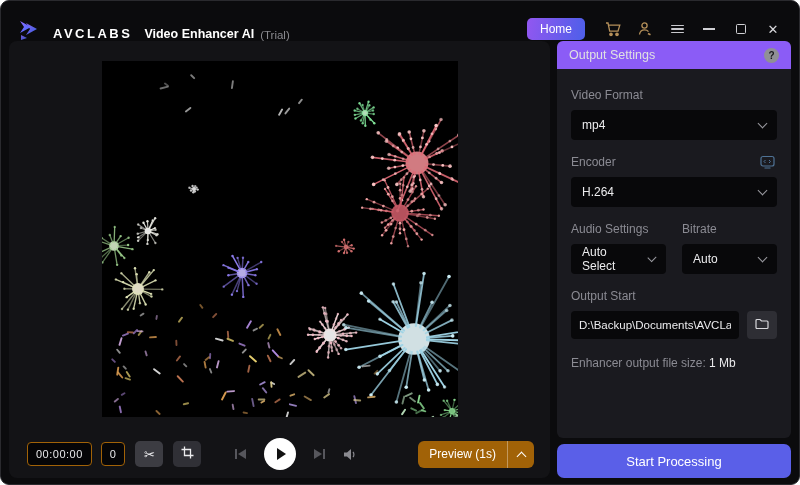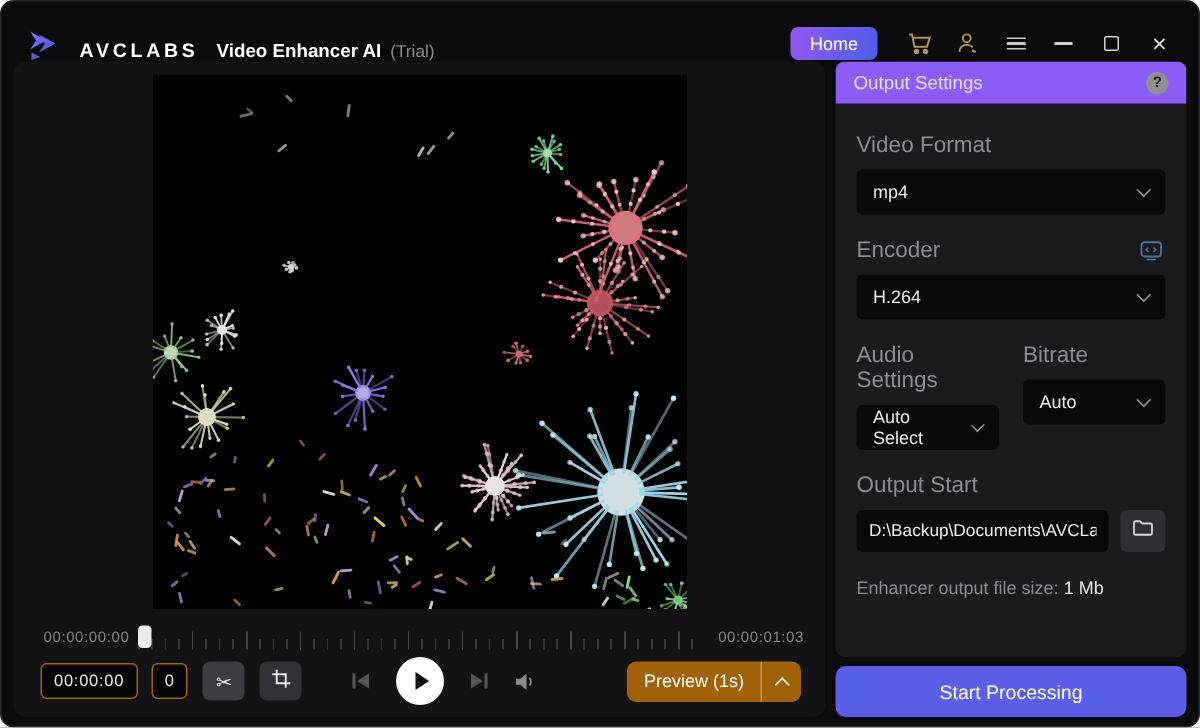--- a/index.html
+++ b/index.html
@@ -53,21 +53,21 @@
   .preview-chev{width:26px;display:flex;align-items:center;justify-content:center;}
   .chev{width:7px;height:7px;border-right:1.6px solid #9a9aa0;border-bottom:1.6px solid #9a9aa0;transform:rotate(45deg);margin-top:-3px;}
   .chev.up{border-color:#fff;transform:rotate(-135deg);margin-top:4px;}
 
   
   .right-col{width:234px;display:flex;flex-direction:column;}
   .panel{flex:1;background:#1a1a1f;border-radius:6px;overflow:hidden;display:flex;flex-direction:column;}
   .panel-header{height:28px;background:#8b5cf6;display:flex;align-items:center;padding:0 12px;color:#e0e0e2;font-size:12.5px;flex:none;}
   .help{margin-left:auto;width:15px;height:15px;border-radius:50%;background:#909095;color:#17171a;font-size:10px;font-weight:bold;display:flex;align-items:center;justify-content:center;cursor:pointer;}
   .panel-body{padding:4px 14px 12px;}
-  .field-label{color:#8b8b93;font-size:15px;margin-top:15px;display:flex;align-items:center;}
+  .field-label{color:#8b8b93;font-size:12px;margin-top:15px;display:flex;align-items:center;}
   .select{margin-top:8px;height:30px;background:#08080a;border-radius:4px;display:flex;align-items:center;padding:0 11px;color:#ececee;font-size:12px;cursor:pointer;gap:17px;}
   .select .chev{margin-left:auto;}
   .two-col{display:flex;gap:16px;}
   .two-col>div{flex:1;}
   .path-row{display:flex;gap:8px;margin-top:8px;align-items:center;}
   .path-input{flex:1;min-width:0;height:28px;background:#08080a;border:none;border-radius:4px;color:#ececee;font-size:11.5px;padding:0 8px;font-family:"Liberation Sans",sans-serif;outline:none;}
   .folder-btn{width:30px;height:28px;background:#2e2e34;border-radius:4px;display:flex;align-items:center;justify-content:center;cursor:pointer;flex:none;}
   .estimate{margin-top:17px;font-size:12px;color:#8b8b93;}
   .estimate .val{color:#e9e9eb;}
   .start-btn{height:34px;margin-top:6px;background:#5a5fe8;border-radius:7px;color:#fff;font-size:13px;display:flex;align-items:center;justify-content:center;cursor:pointer;flex:none;}
@@ -825,27 +825,20 @@
               <line x1="319.8899741752539" y1="349.35260347794065" x2="323.34264943866657" y2="350.34544411566003" stroke="#8ad890" stroke-width="1.9" stroke-linecap="round" opacity="0.82"></line>
               <line x1="354.9033887954429" y1="354.32270766291185" x2="353.1879607257136" y2="357.0960864733756" stroke="#bfe8c2" stroke-width="1.9" stroke-linecap="round" opacity="0.65"></line>
               <line x1="309.28943585124216" y1="347.3411577756051" x2="314.10407981209534" y2="349.6343229210747" stroke="#8ad890" stroke-width="1.9" stroke-linecap="round" opacity="0.61"></line>
               <line x1="302.2560883553815" y1="335.5621218674496" x2="300.4650157736336" y2="342.54969422291936" stroke="#bfe8c2" stroke-width="1.9" stroke-linecap="round" opacity="0.56"></line>
               <line x1="317.96543557078985" y1="341.8974651796307" x2="321.81879306414214" y2="347.18981782114133" stroke="#8ad890" stroke-width="1.9" stroke-linecap="round" opacity="0.83"></line>
               <line x1="303.0583969167201" y1="348.73349345466704" x2="300.134979950023" y2="353.13611731679856" stroke="#bfe8c2" stroke-width="1.9" stroke-linecap="round" opacity="0.92"></line>
             </svg>
         </div>
       </div>
 
-      <div class="timeline">
-        <span class="tl-time">00:00:00:00</span>
-        <div class="ticks">
-          <div class="playhead"></div>
-        </div>
-        <span class="tl-time">00:00:01:03</span>
-      </div>
 
       <div class="controls">
         <div class="time-box">00:00:00</div>
         <div class="frame-box">0</div>
         <div class="tool-btn cut">
           <span>✂</span>
         </div>
         <div class="tool-btn crop">
           <span>
             <svg width="13" height="13" viewBox="0 0 13 13" fill="none" stroke="#ececee" stroke-width="1.3">

